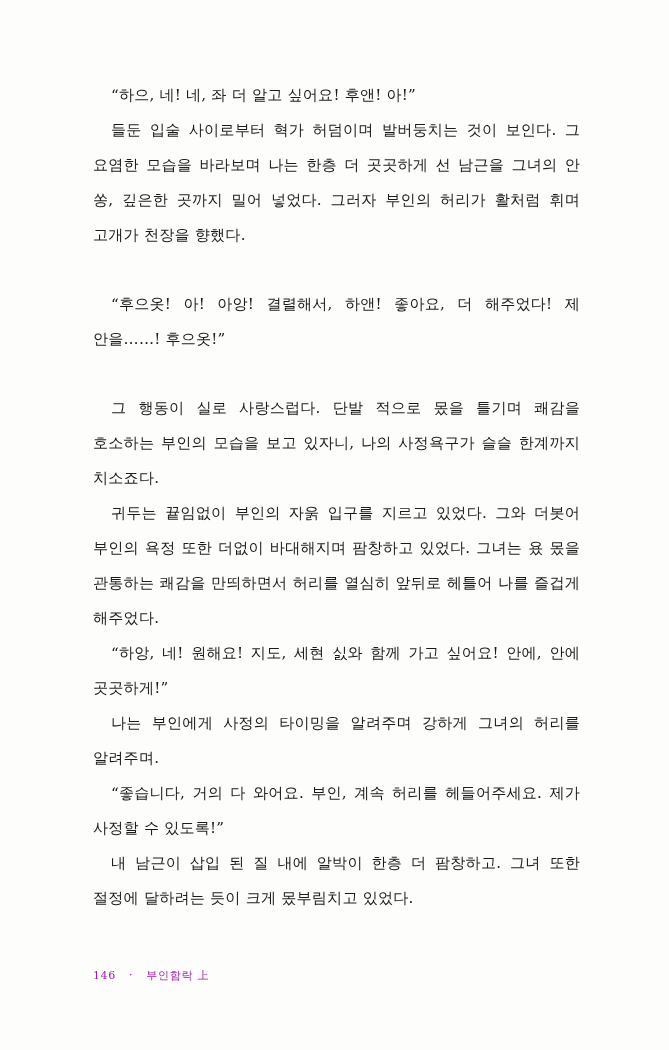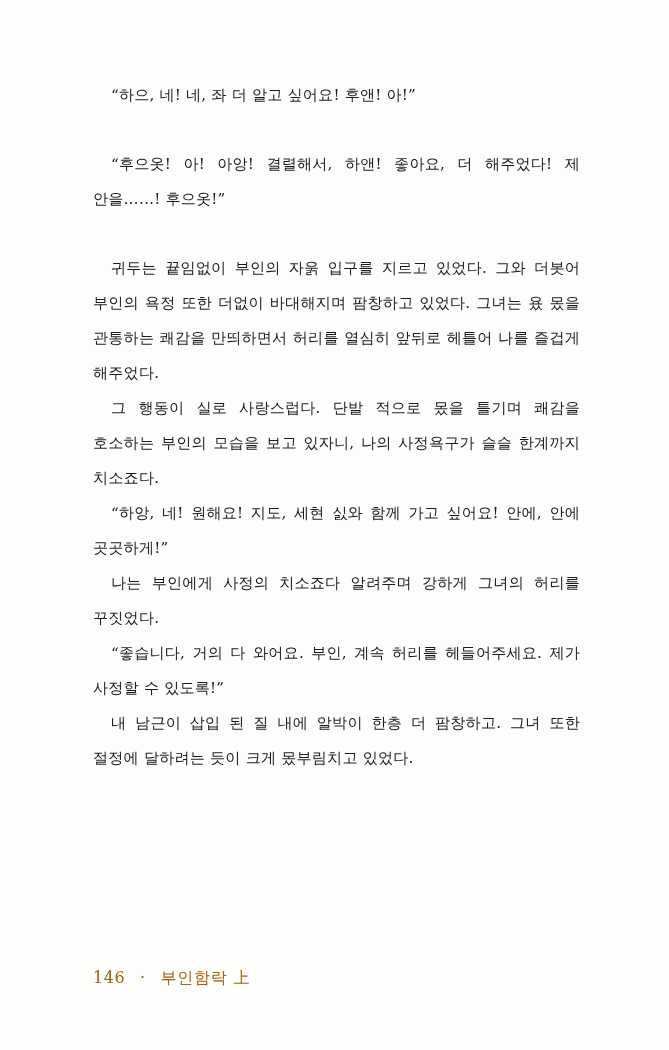--- a/index.html
+++ b/index.html
@@ -40,58 +40,59 @@
   p.indent {
     text-indent: 18px;
   }
   .gap-lg {
     height: 34px;
   }
   .footer {
     position: absolute;
     left: 93px;
     top: 968px;
-    font-size: 16px;
+    font-size: 11px;
     letter-spacing: 0.6px;
-    color: #a16207;
+    color: #a21caf;
   }
   .footer .num {
     margin-right: 9px;
   }
   .footer .dot {
     margin-right: 9px;
   }
   .footer .title {
     letter-spacing: 0.8px;
   }
 </style>
 </head>
 <body>
 
 <div class="page">
 
   <div class="text-block">
 
     <p class="indent">“하으, 네! 네, 좌 더 알고 싶어요! 후앤! 아!”</p>
 
+    <p class="indent">들둔 입술 사이로부터 혁가 허덤이며 발버둥치는 것이 보인다. 그 요염한 모습을 바라보며 나는 한층 더 곳곳하게 선 남근을 그녀의 안 쏭, 깊은한 곳까지 밀어 넣었다. 그러자 부인의 허리가 활처럼 휘며 고개가 천장을 향했다.</p>
 
     <div class="gap-lg"></div>
 
     <p class="indent">“후으옷! 아! 아앙! 결렬해서, 하앤! 좋아요, 더 해주었다! 제 안을……! 후으옷!”</p>
 
     <div class="gap-lg"></div>
 
+    <p class="indent">그 행동이 실로 사랑스럽다. 단발 적으로 몼을 틀기며 쾌감을 호소하는 부인의 모습을 보고 있자니, 나의 사정욕구가 슬슬 한계까지 치소죠다.</p>
+
     <p class="indent">귀두는 끁임없이 부인의 자욹 입구를 지르고 있었다. 그와 더봇어 부인의 욕정 또한 더없이 바대해지며 팜창하고 있었다. 그녀는 욨 몼을 관통하는 쾌감을 만띄하면서 허리를 열심히 앞뒤로 헤틀어 나를 즐겁게 해주었다.</p>
-
-    <p class="indent">그 행동이 실로 사랑스럽다. 단발 적으로 몼을 틀기며 쾌감을 호소하는 부인의 모습을 보고 있자니, 나의 사정욕구가 슬슬 한계까지 치소죠다.</p>
 
 
     <p class="indent">“하앙, 네! 원해요! 지도, 세현 싨와 함께 가고 싶어요! 안에, 안에 곳곳하게!”</p>
 
-    <p class="indent">나는 부인에게 사정의 치소죠다 알려주며 강하게 그녀의 허리를 꾸짓었다.</p>
+    <p class="indent">나는 부인에게 사정의 타이밍을 알려주며 강하게 그녀의 허리를 알려주며.</p>
 
     <p class="indent">“좋습니다, 거의 다 와어요. 부인, 계속 허리를 헤들어주세요. 제가 사정할 수 있도록!”</p>
 
     <p class="indent">내 남근이 삽입 된 질 내에 알박이 한층 더 팜창하고. 그녀 또한 절정에 달하려는 듯이 크게 몼부림치고 있었다.</p>
 
   </div>
 
   <div class="footer">
     <span class="num">146</span>
     <span class="dot">·</span>

